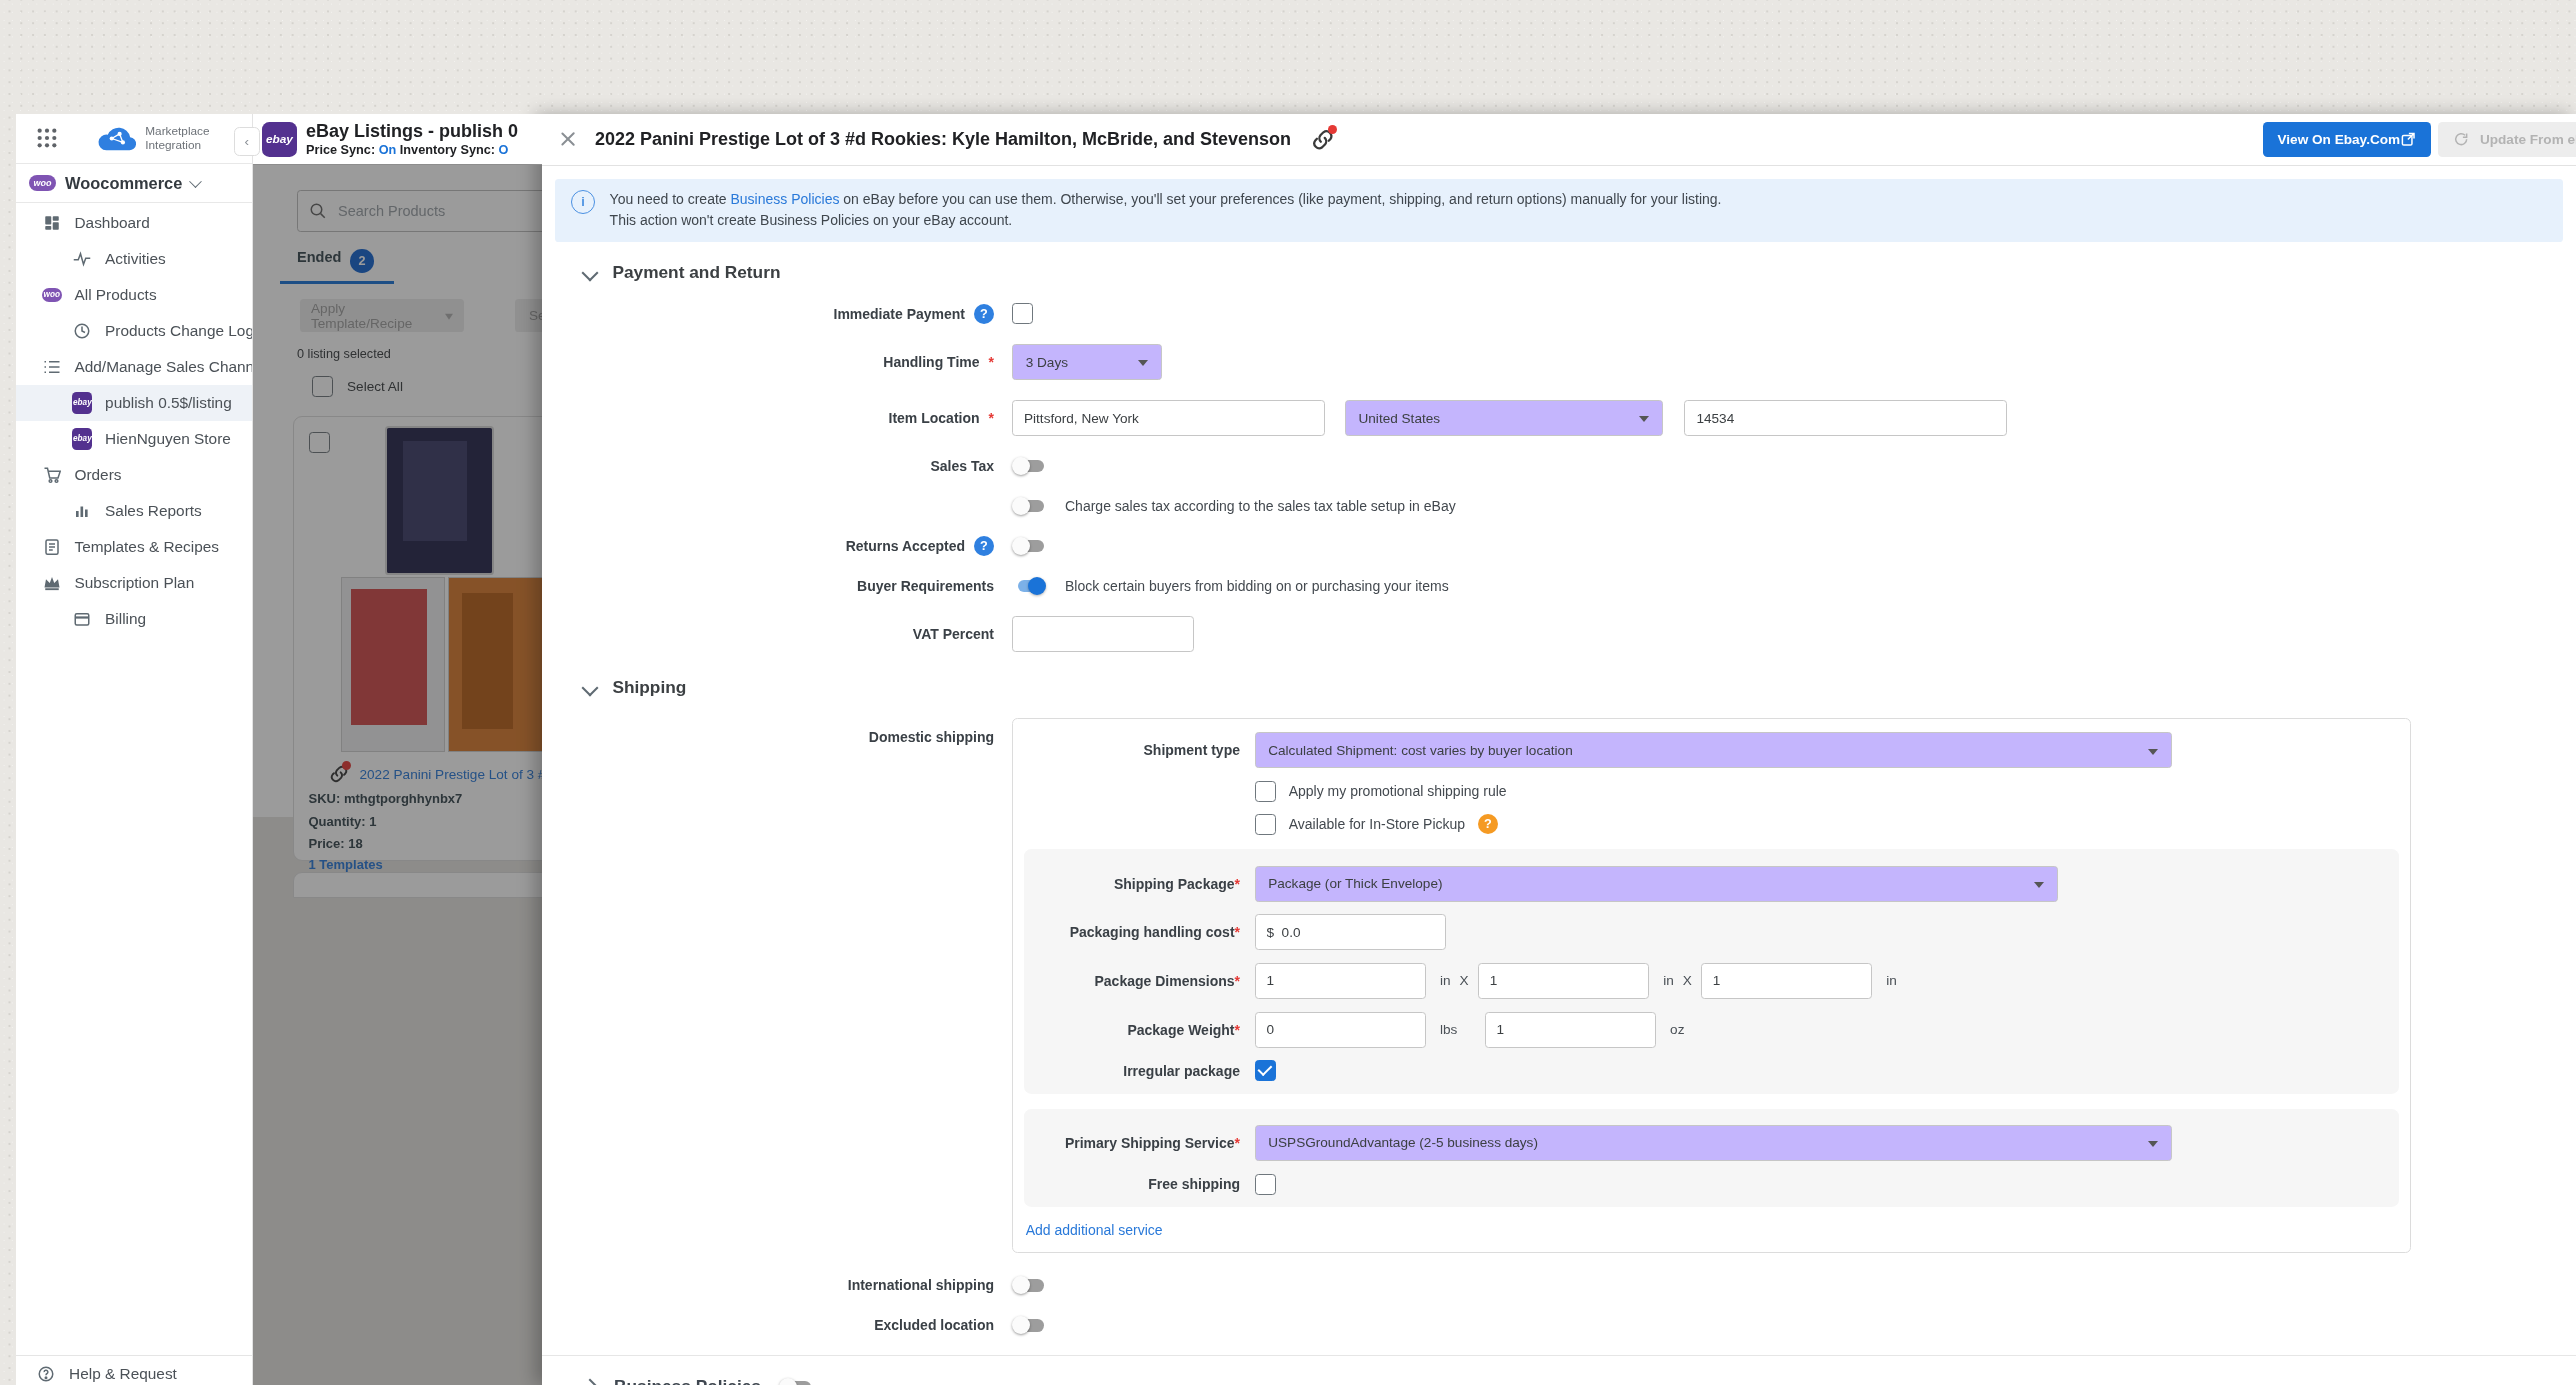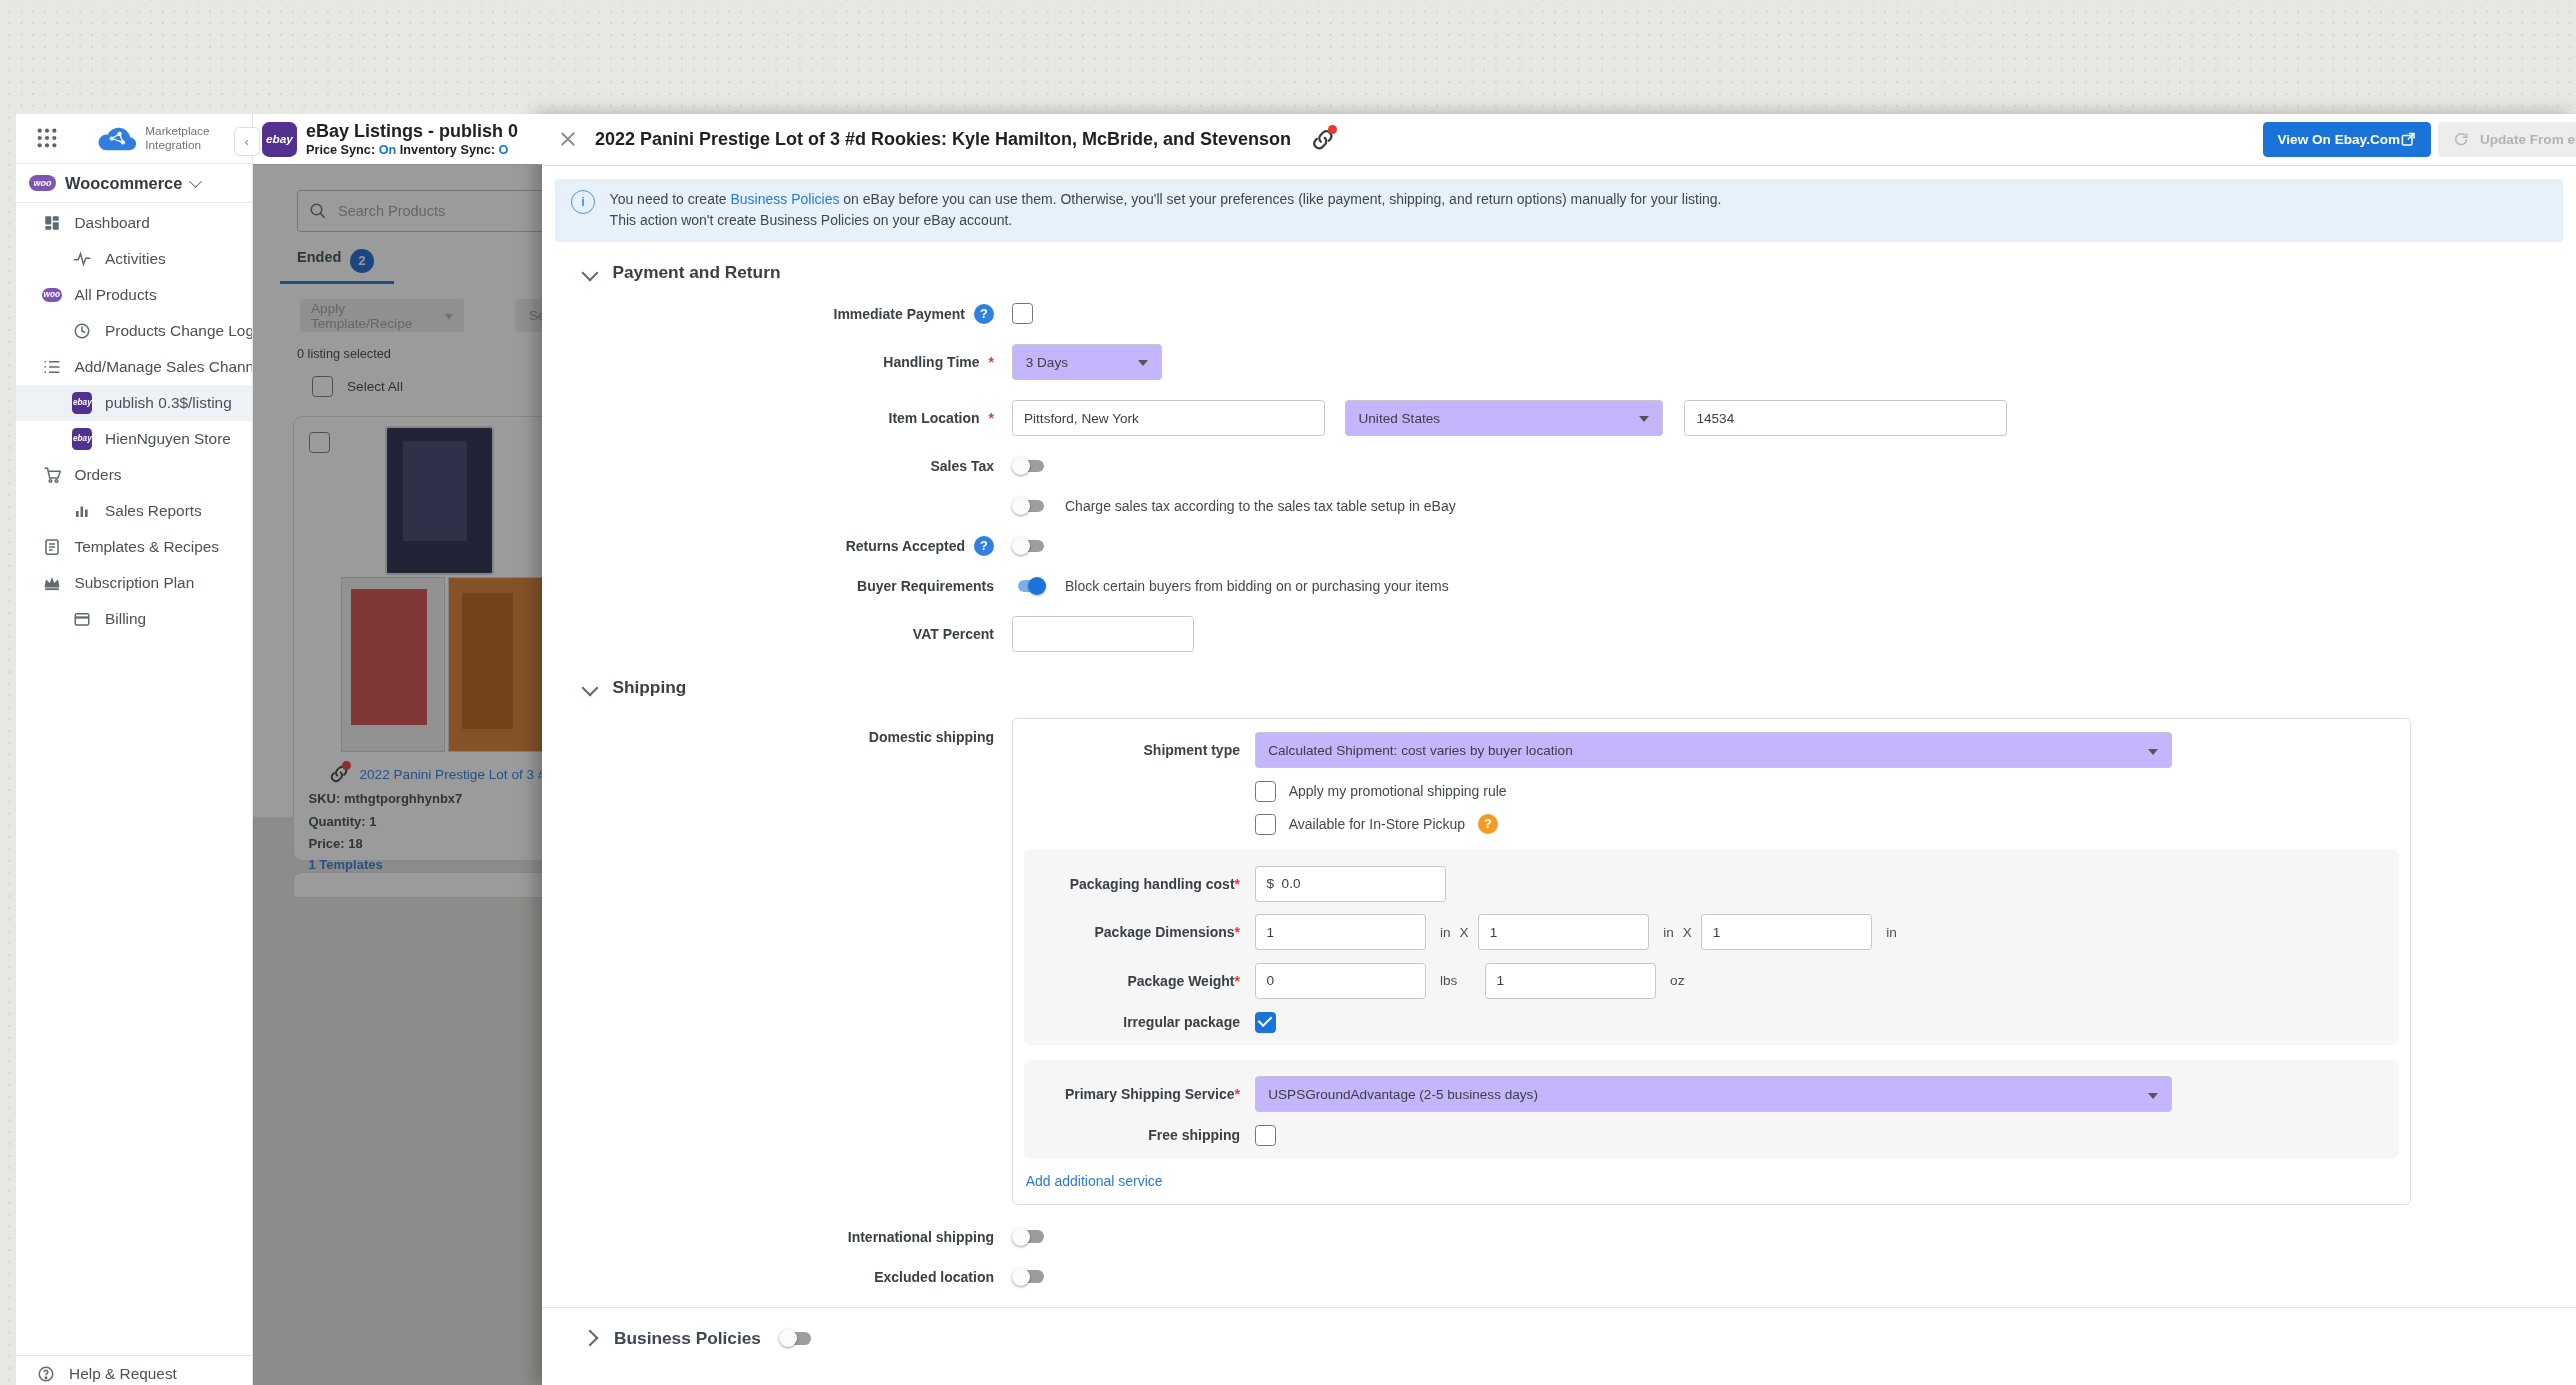--- a/index.html
+++ b/index.html
@@ -209,21 +209,21 @@
               <line x1="2" y1="12" x2="4" y2="12"></line>
               <line x1="2" y1="19" x2="4" y2="19"></line>
             </svg>
         </span>
         <span>Add/Manage Sales Channels</span>
       </div>
       <div class="nav-item child selected">
         <span class="nav-ic">
             <span class="ebay-badge">ebay</span>
           </span>
-        <span>publish 0.3$/listing</span>
+        <span>publish 0.5$/listing</span>
       </div>
       <div class="nav-item child">
         <span class="nav-ic">
             <span class="ebay-badge">ebay</span>
           </span>
         <span>HienNguyen Store</span>
       </div>
       <div class="nav-item">
         <span class="nav-ic">
           <svg width="18" height="18" viewBox="0 0 24 24" fill="none" stroke="#5f6a72" stroke-width="2">
@@ -505,20 +505,26 @@
           <span class="ftext">Apply my promotional shipping rule</span>
         </div>
         <div class="cb-inline">
           <span class="cb"></span>
           <span class="ftext">Available for In-Store Pickup</span>
           <span class="q orange">?</span>
         </div>
 
         <div class="graygrp">
           <div class="box-row">
+            <div class="blabel"><span>Shipping Package</span><span class="req">*</span></div>
+            <div class="sel" style="width:803px;">
+              <span>Package (or Thick Envelope)</span>
+            </div>
+          </div>
+          <div class="box-row">
             <div class="blabel"><span>Packaging handling cost</span><span class="req">*</span></div>
             <input class="inp" style="width: 191px;" value="$  0.0">
           </div>
           <div class="box-row">
             <div class="blabel"><span>Package Dimensions</span><span class="req">*</span></div>
             <input class="inp" style="width: 171px;" value="1">
             <span class="units">in</span>
             <span class="units" style="margin:0 -5.5px;">X</span>
             <input class="inp" style="width: 171px;" value="1">
             <span class="units">in</span>

